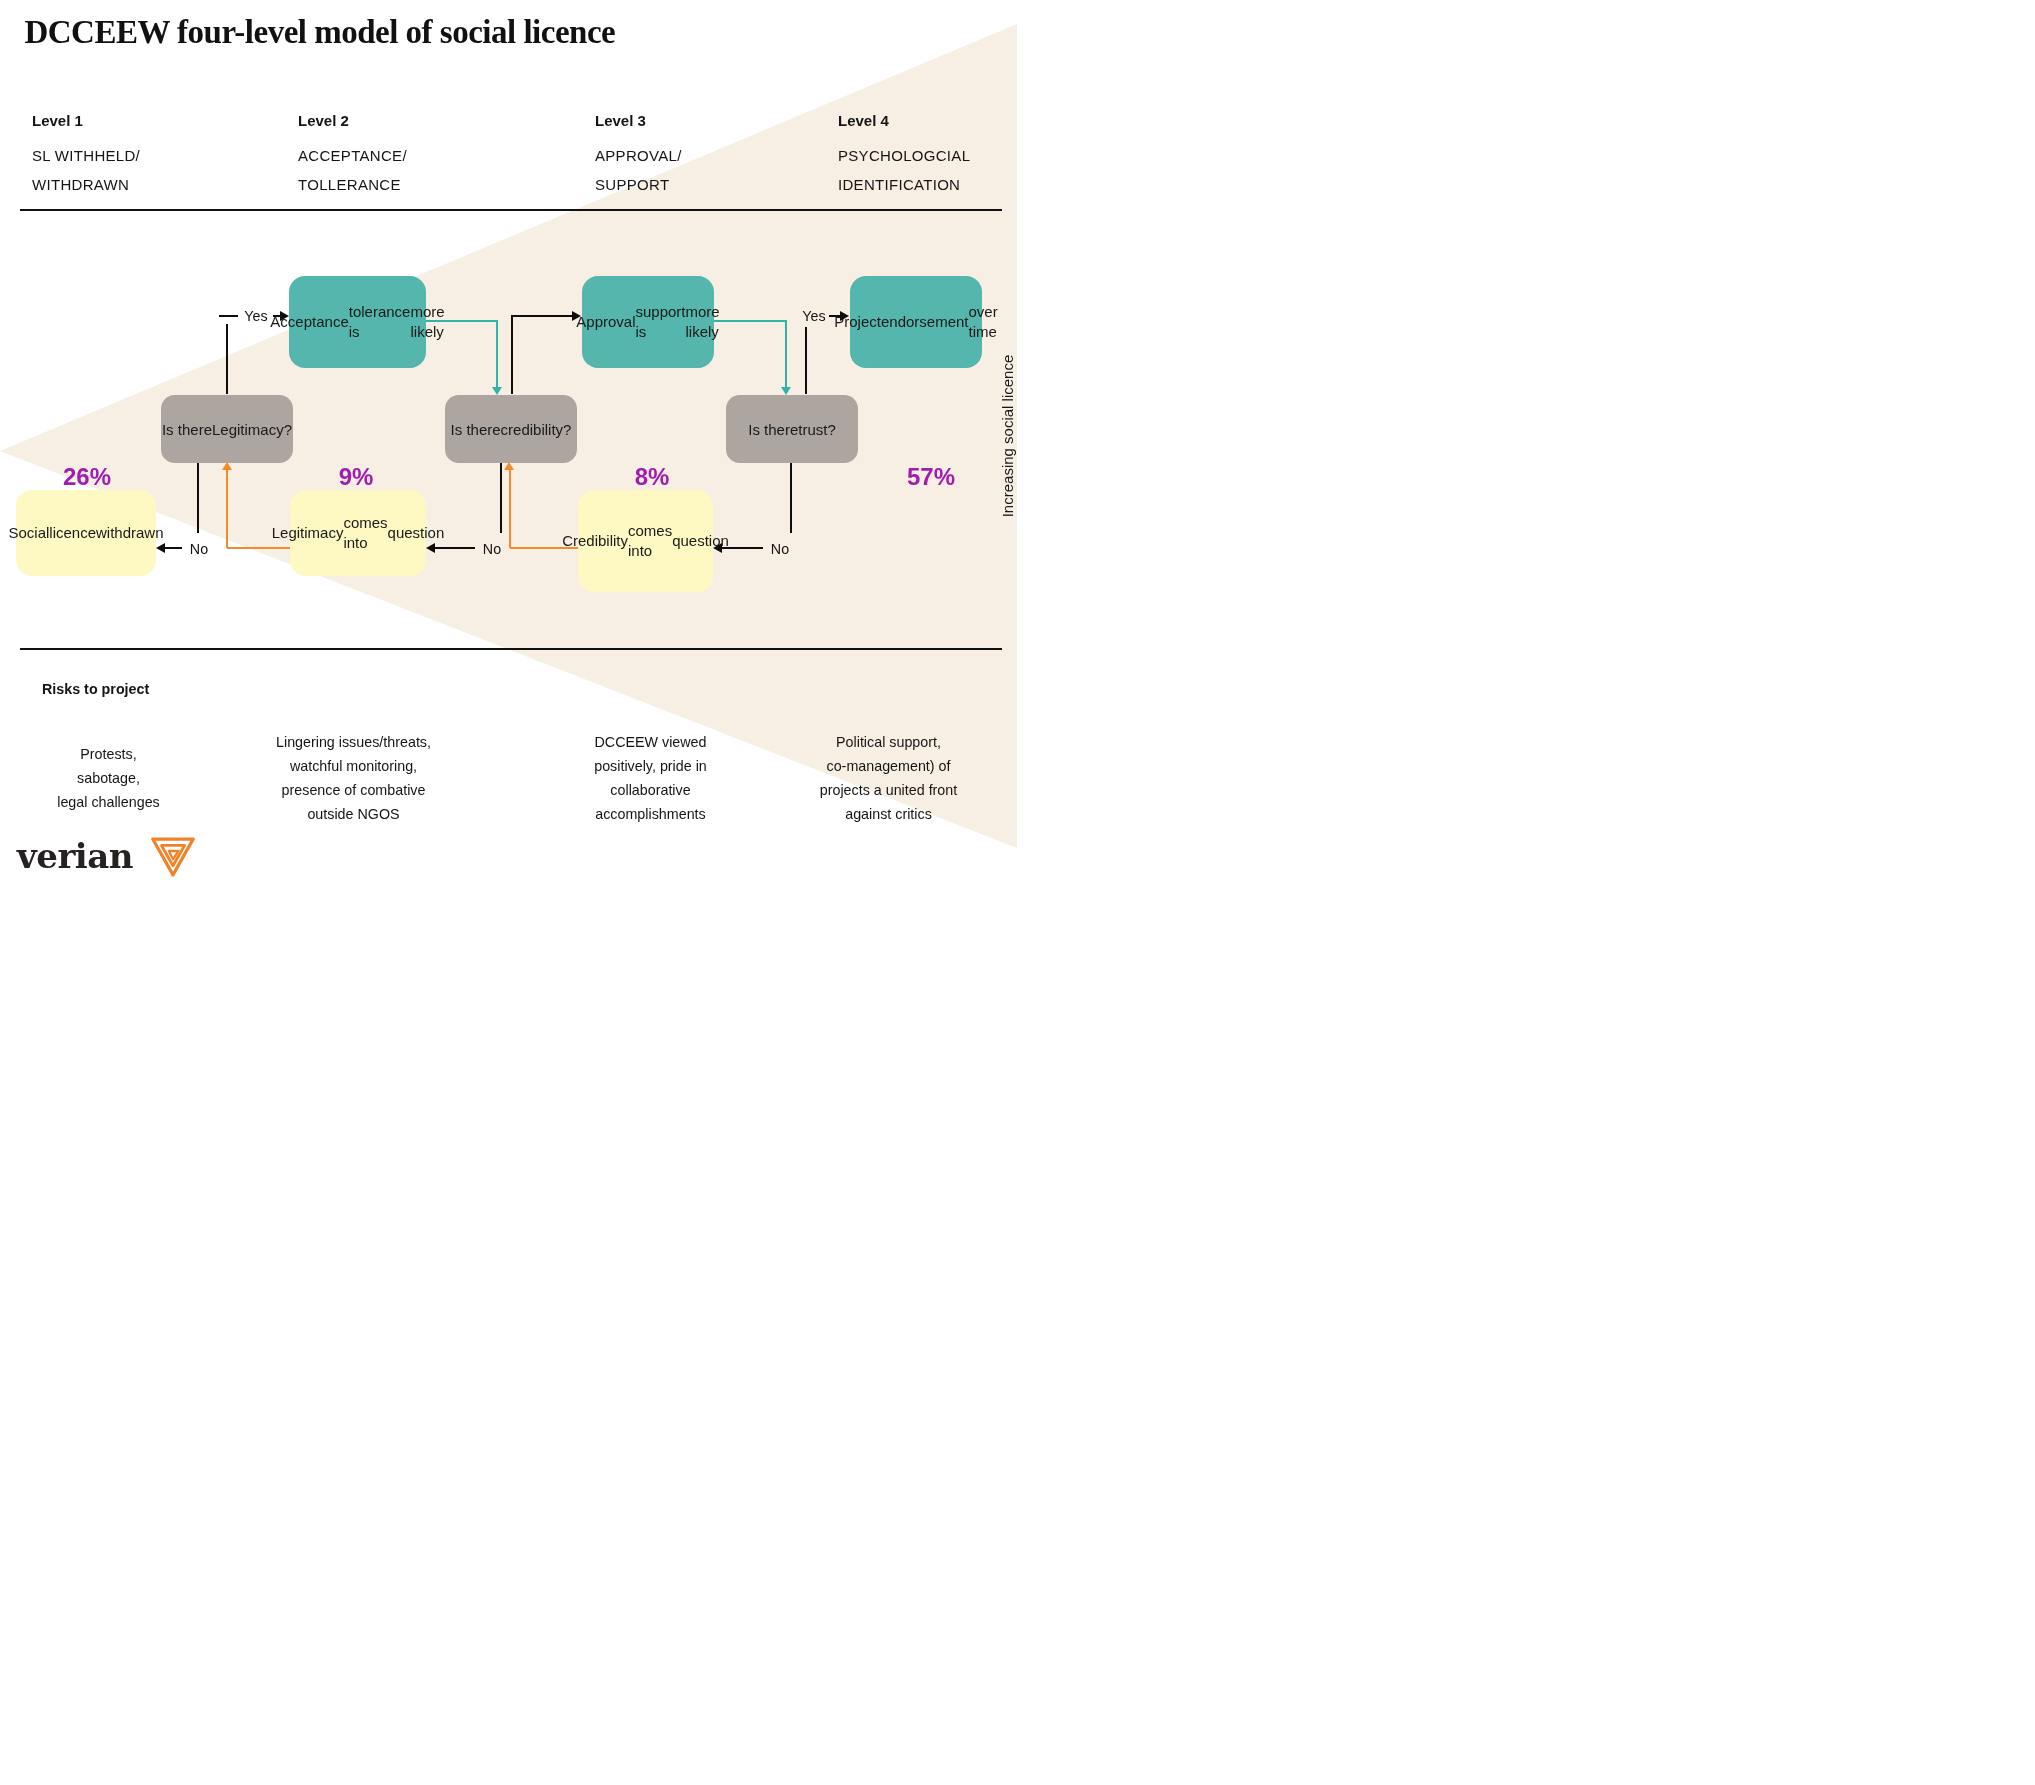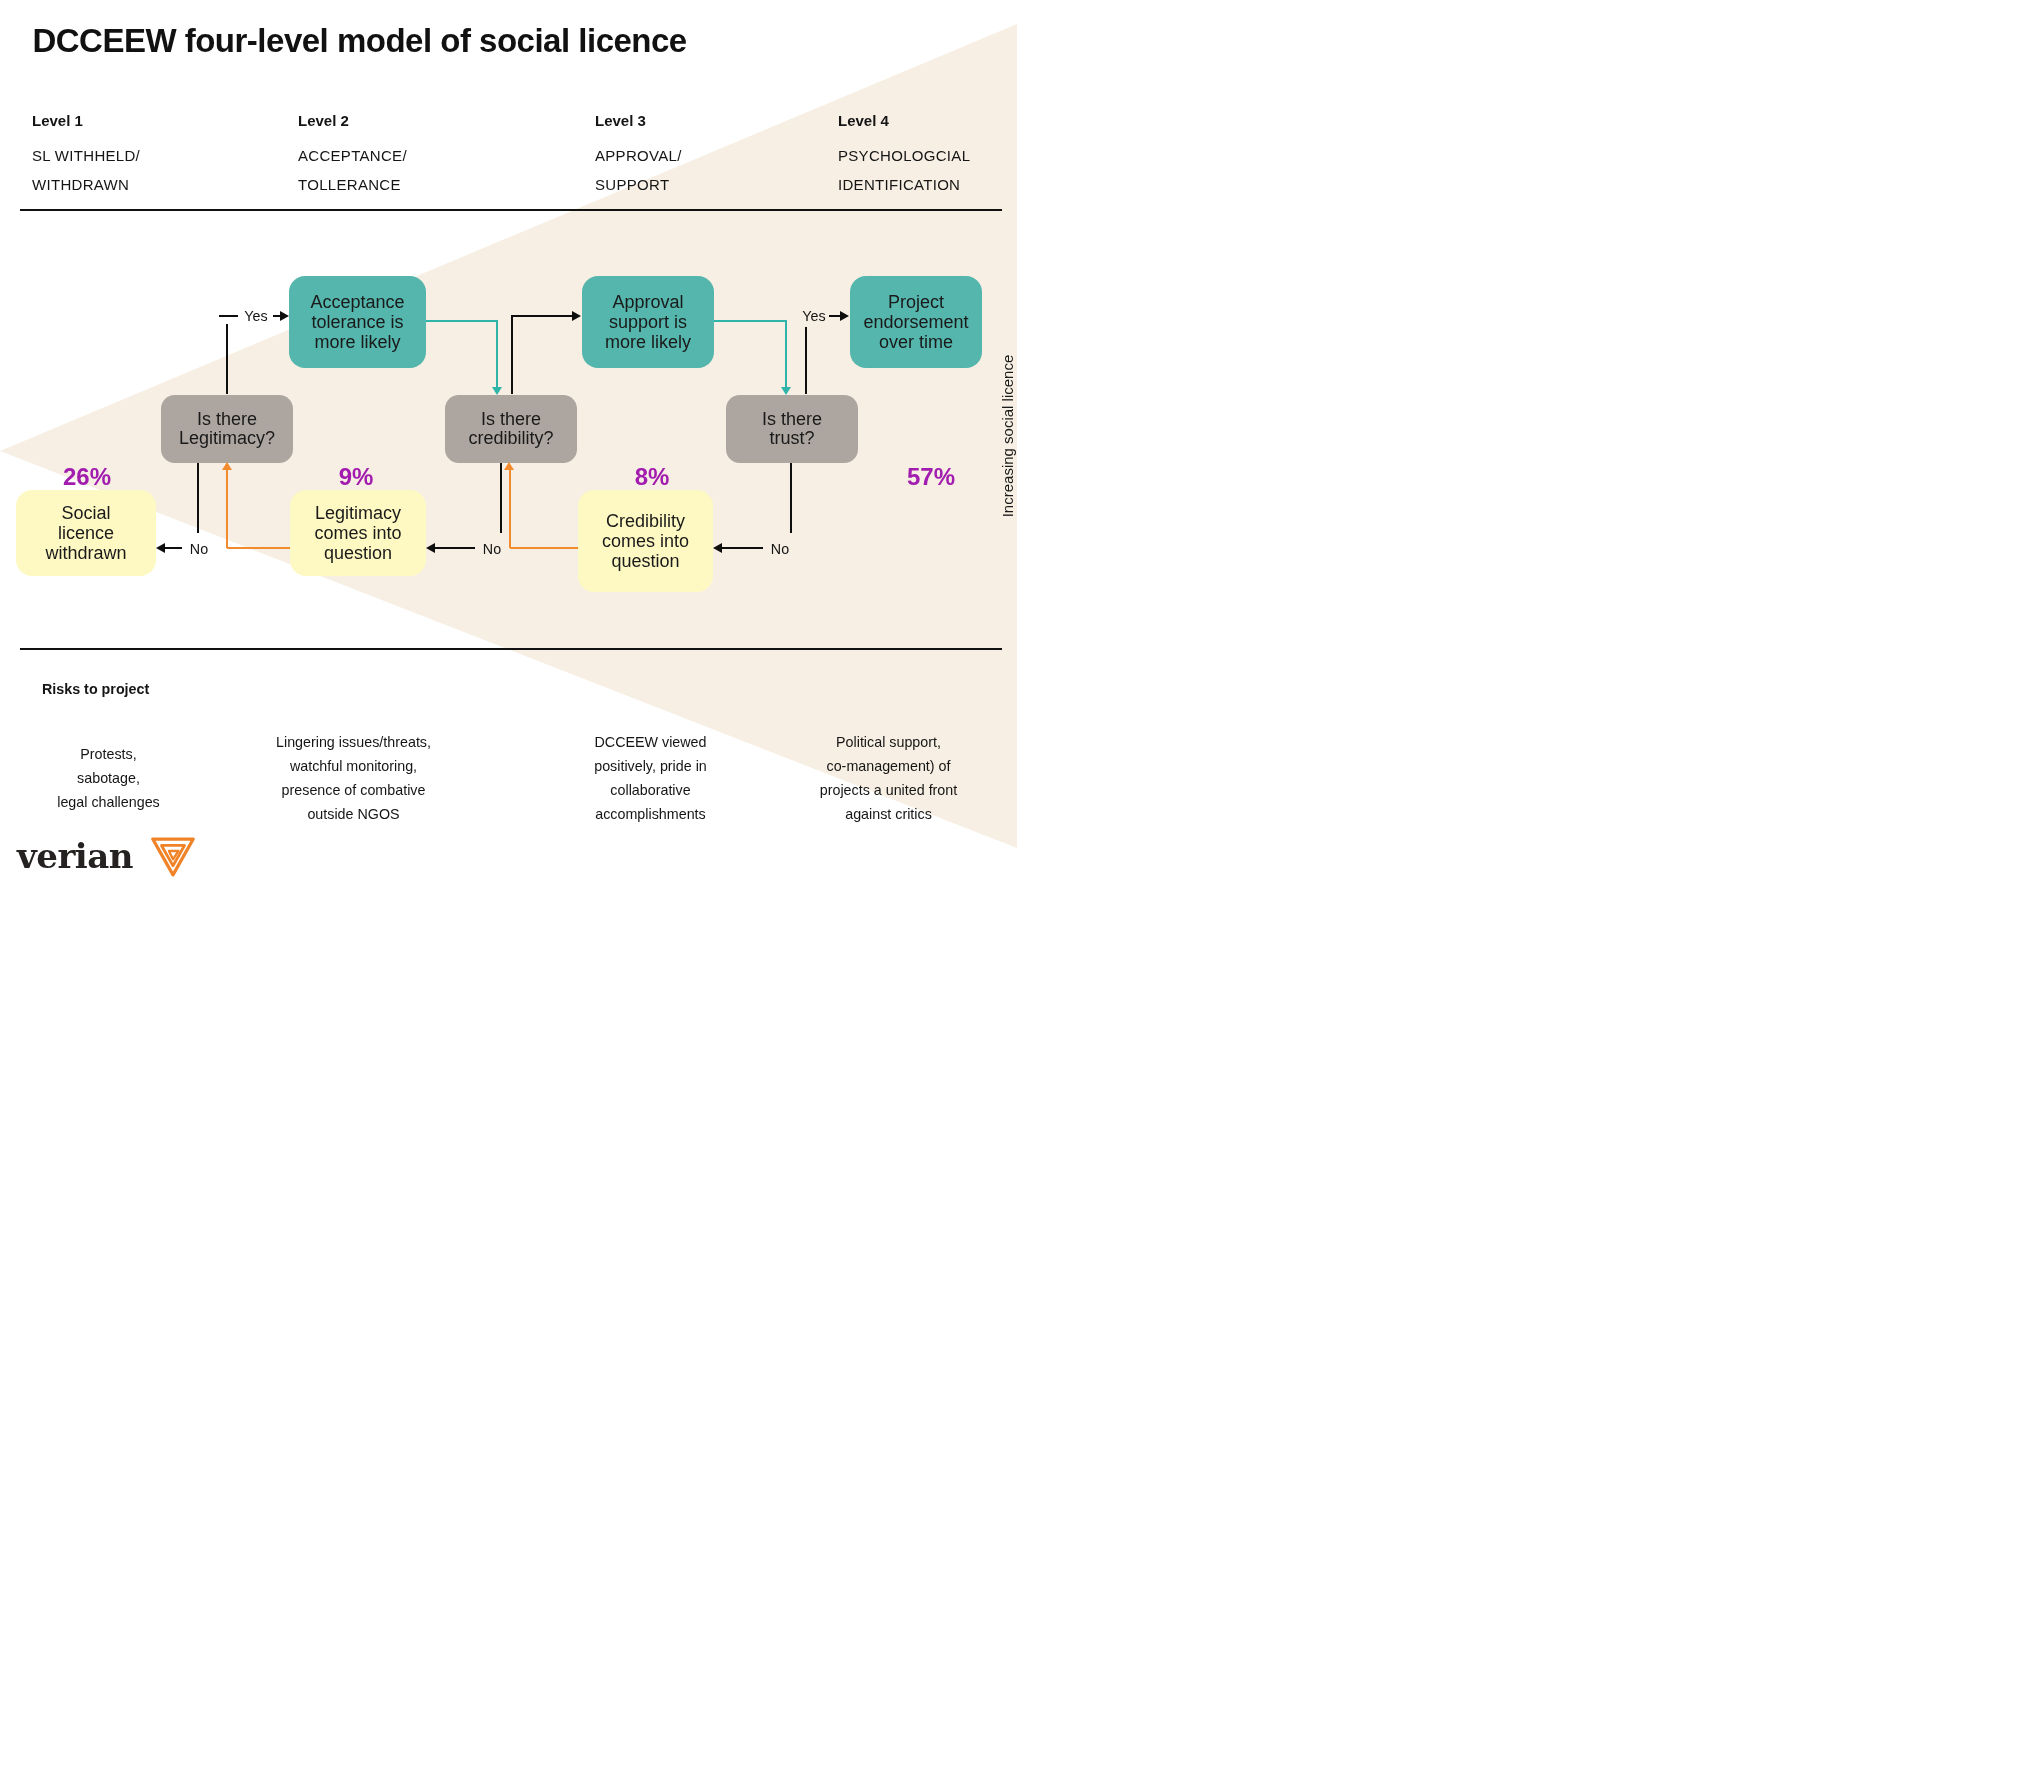--- a/index.html
+++ b/index.html
@@ -1,28 +1,28 @@
 <!DOCTYPE html>
 <html style="font-size:8.5px"><head>
 <meta charset="utf-8">
 <style>
   html,body{margin:0;padding:0;background:#ffffff;}
   .canvas{position:relative;width:1017px;height:893px;background:#ffffff;overflow:hidden;
           font-family:"Liberation Sans", sans-serif;color:#151515;}
   .wedge{position:absolute;left:0;top:0;width:100%;height:100%;background:#F7EFE3;
          clip-path:polygon(0px 451px, 1017px 24px, 1017px 848px);z-index:0;}
   .layer{position:absolute;left:0;top:0;width:100%;height:100%;z-index:1;}
-  .title{position:absolute;left:24.4px;top:13.8px;margin:8px;font-family:Liberation Sans, sans-serif;
+  .title{position:absolute;left:24.4px;top:13.8px;margin:0;font-family:Liberation Serif, serif;
          font-weight:700;font-size:33px;letter-spacing:-0.5px;color:#111111;}
   .level{position:absolute;top:112px;width:191px;}
   .level .lv{font-weight:700;font-size:15px;margin:0 0 11.7px 0;}
   .level .sub{font-size:15px;line-height:29px;letter-spacing:0.3px;}
   .rule{position:absolute;left:19.6px;width:982px;height:1.6px;background:#111111;}
-  .box{position:absolute;display:flex;flex-direction:column;justify-content:center;
-       align-items:center;text-align:left;font-size:18px;line-height:20px;color:#1a1a1a;}
+  .box{position:absolute;display:flex;justify-content:center;
+       align-items:center;text-align:left;font-size:15px;line-height:20px;color:#1a1a1a;}
   .teal-box{background:#54B6AC;border-radius:16px;}
   .gray-box{background:#ACA5A0;border-radius:13.8px;line-height:19px;}
   .orange-box{background:#fef9c3;border-radius:16px;}
   .hl{position:absolute;height:1.6px;background:#0e0e0e;}
   .vl{position:absolute;width:1.6px;background:#0e0e0e;}
   .teal-l{background:#2FB4A9;}
   .orange-l{background:#F28A2E;}
   .ah{position:absolute;width:0;height:0;}
   .ah-right{border-top:5.3px solid transparent;border-bottom:5.3px solid transparent;border-left:9px solid #0e0e0e;}
   .ah-left{border-top:5.3px solid transparent;border-bottom:5.3px solid transparent;border-right:9px solid #0e0e0e;}

